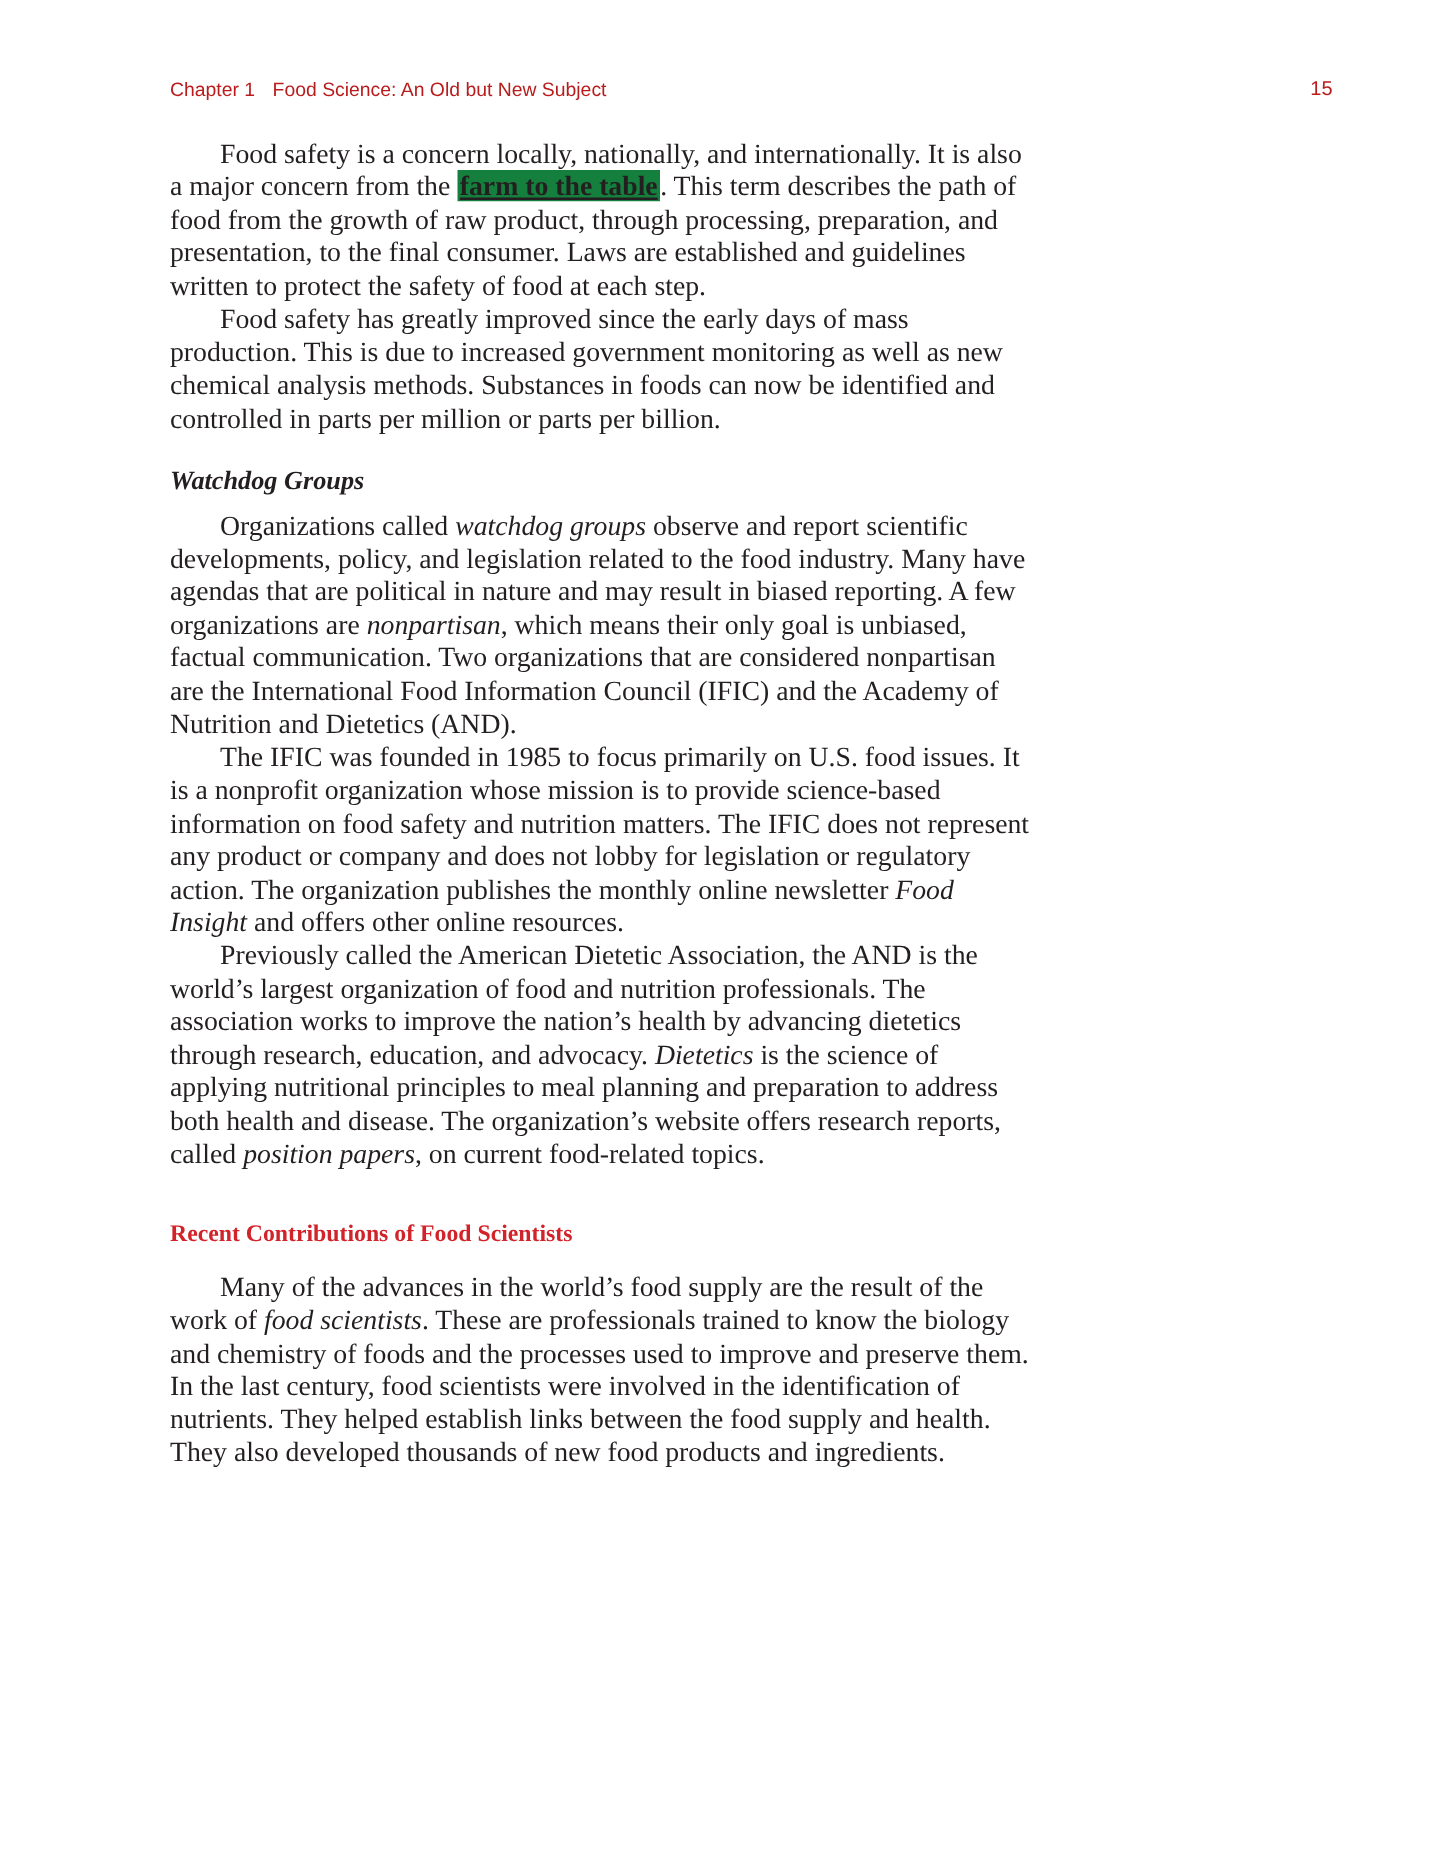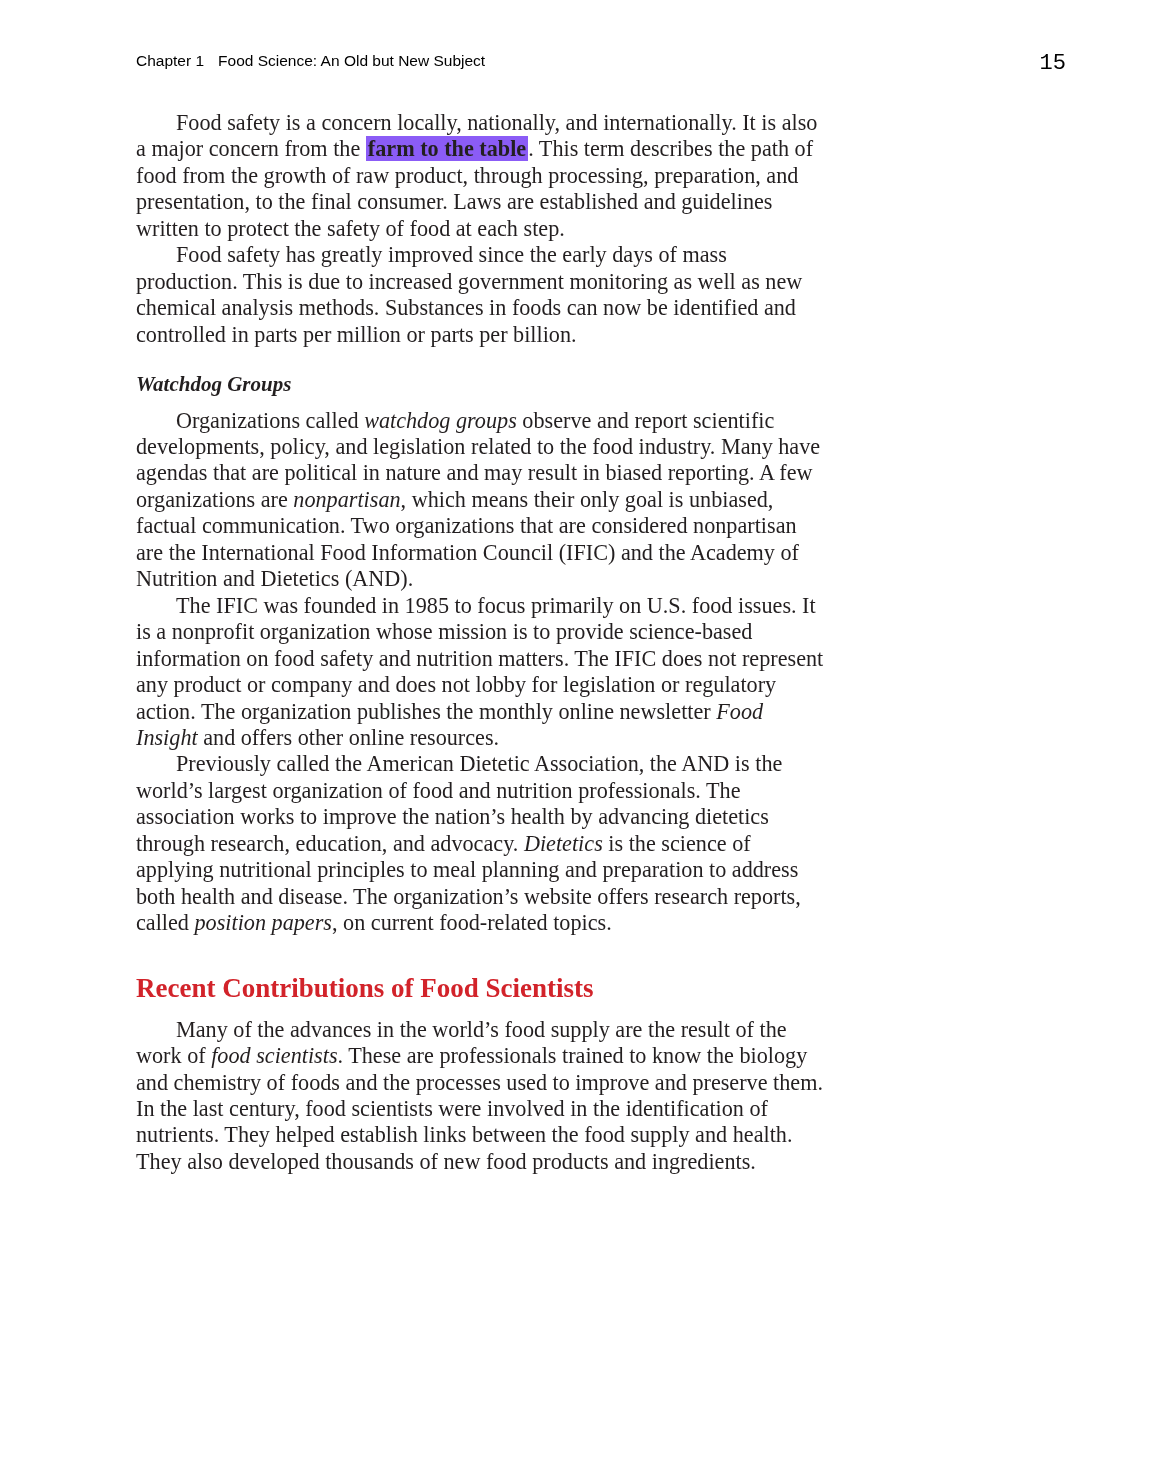--- a/index.html
+++ b/index.html
@@ -1,28 +1,28 @@
 <!DOCTYPE html>
 <html><head>
 <meta charset="utf-8">
 <style>
   html, body { margin: 0; padding: 0; background: #ffffff; }
   body { width: 1156px; height: 1479px; position: relative; overflow: hidden; color: #231f20; }
-  .running-head { position: absolute; top: 52px; left: 136px; width: 930px; height: 20px;
-    font-family: "Liberation Sans", sans-serif; font-size: 15.5px; color: #000000; }
+  .running-head { position: absolute; top: 64px; left: 136px; width: 930px; height: 20px;
+    font-family: "Liberation Sans", sans-serif; font-size: 15.5px; color: #b91c1c; }
   .running-head .chap { position: absolute; left: 0; top: 0; }
   .running-head .chap .num { margin-right: 14px; }
-  .running-head .page-num { position: absolute; right: 0; top: -1px; font-size: 22px; font-family: Liberation Mono, monospace; }
+  .running-head .page-num { position: absolute; right: 0; top: -1px; font-size: 16px; }
   .content { position: absolute; top: 110px; left: 136px; width: 690px;
     font-family: "Liberation Serif", serif; font-size: 22.2px; line-height: 26.45px; color: #231f20; }
   .content p { margin: 0; text-indent: 40px; }
   .content p em { font-style: italic; }
-  .hl { background: #8b5cf6; font-weight: bold; padding: 0 2px; }
+  .hl { background: #15803d; font-weight: bold; padding: 0 2px; text-decoration: underline; }
   .subhead { font-style: italic; font-weight: bold; font-size: 21px; margin: 23px 0 10px 0; }
-  .section-head { color: #d2232a; font-weight: bold; font-size: 27px; line-height: 34px; margin: 34px 0 12px 0; }
+  .section-head { color: #d2232a; font-weight: bold; font-size: 19px; line-height: 34px; margin: 34px 0 12px 0; }
 </style>
 </head>
 <body>
 
 <div class="running-head">
   <span class="chap"><span class="num">Chapter 1</span><span>Food Science: An Old but New Subject</span></span>
   <span class="page-num">15</span>
 </div>
 
 <div class="content">

